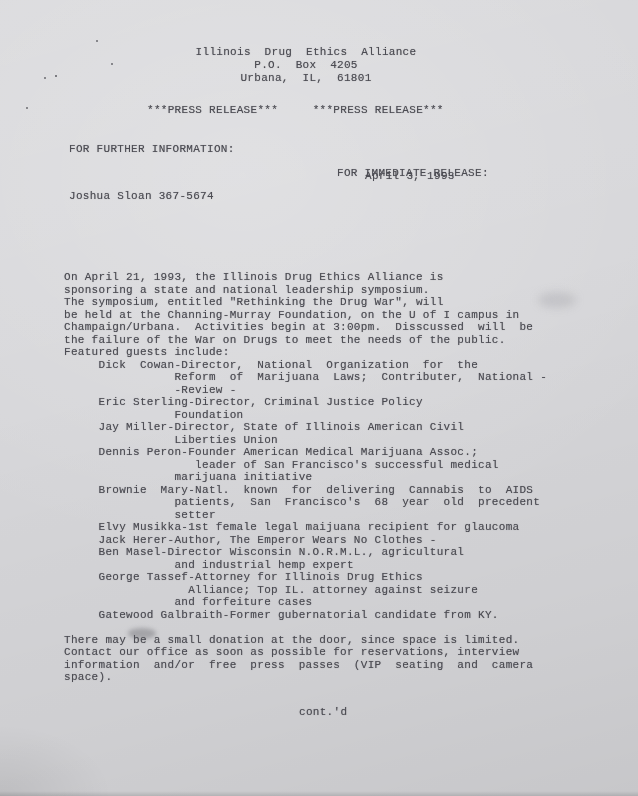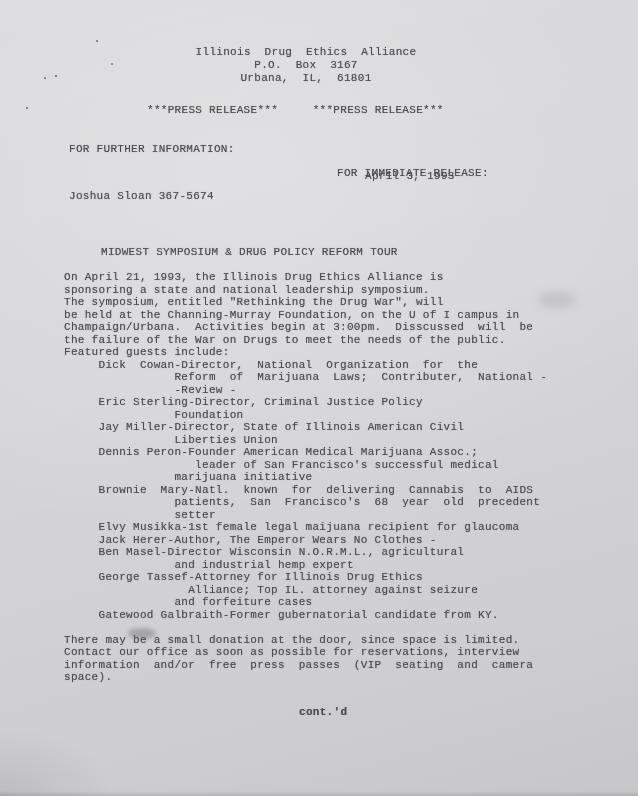--- a/index.html
+++ b/index.html
@@ -43,21 +43,21 @@
   .info-label-r  { position: absolute; top: 143px; left: 337px; margin-top: 24px; }
   .info-value-r  { position: absolute; top: 170px; left: 337px; margin-left: 28px; }
   .headline      { position: absolute; top: 246px; left: 101px; }
   .body-block {
     position: absolute;
     top: 271px;
     left: 64px;
     z-index: 2;
   }
   .body-block div { line-height: 12.5px; }
-  .contd         { position: absolute; top: 706px; left: 299px; font-weight: bold; }
+  .contd         { position: absolute; top: 706px; left: 299px; }
 
   
   .speck {
     position: absolute;
     width: 2px;
     height: 2px;
     border-radius: 50%;
     background: #55555c;
     opacity: 0.85;
     z-index: 3;
@@ -97,33 +97,32 @@
 </style>
 </head>
 <body>
 
 <div class="page">
 
   <div class="corner-shadow"></div>
   <div class="smudge m1"></div>
   <div class="smudge m2"></div>
 
-  <div class="txt letterhead"><div>Illinois  Drug  Ethics  Alliance</div><div>P.O.  Box  3167</div><div>Urbana,  IL,  61801</div></div>
+  <div class="txt letterhead"><div>Illinois  Drug  Ethics  Alliance</div><div>P.O.  Box  4205</div><div>Urbana,  IL,  61801</div></div>
 
   <div class="txt info-label-l">FOR FURTHER INFORMATION:</div>
 
   <div class="txt banner">***PRESS RELEASE***     ***PRESS RELEASE***</div>
 
   <div class="txt info-value-l">Joshua Sloan 367-5674</div>
 
   <div class="txt info-label-r">FOR IMMEDIATE RELEASE:</div>
 
   <div class="txt info-value-r">April 3, 1993</div>
 
-  <div class="txt headline">MIDWEST SYMPOSIUM &amp; DRUG POLICY REFORM TOUR</div>
 
   <div class="txt body-block"><div>On April 21, 1993, the Illinois Drug Ethics Alliance is</div><div>sponsoring a state and national leadership symposium.</div><div>The symposium, entitled "Rethinking the Drug War", will</div><div>be held at the Channing-Murray Foundation, on the U of I campus in</div><div>Champaign/Urbana.  Activities begin at 3:00pm.  Disscussed  will  be</div><div>the failure of the War on Drugs to meet the needs of the public.</div><div>Featured guests include:</div><div>     Dick  Cowan-Director,  National  Organization  for  the</div><div>                Reform  of  Marijuana  Laws;  Contributer,  National -</div><div>                -Review -</div><div>     Eric Sterling-Director, Criminal Justice Policy</div><div>                Foundation</div><div>     Jay Miller-Director, State of Illinois American Civil</div><div>                Liberties Union</div><div>     Dennis Peron-Founder American Medical Marijuana Assoc.;</div><div>                   leader of San Francisco's successful medical</div><div>                marijuana initiative</div><div>     Brownie  Mary-Natl.  known  for  delivering  Cannabis  to  AIDS</div><div>                patients,  San  Francisco's  68  year  old  precedent</div><div>                setter</div><div>     Elvy Musikka-1st female legal maijuana recipient for glaucoma</div><div>     Jack Herer-Author, The Emperor Wears No Clothes -</div><div>     Ben Masel-Director Wisconsin N.O.R.M.L., agricultural</div><div>                and industrial hemp expert</div><div>     George Tassef-Attorney for Illinois Drug Ethics</div><div>                  Alliance; Top IL. attorney against seizure</div><div>                and forfeiture cases</div><div>     Gatewood Galbraith-Former gubernatorial candidate from KY.</div><div>&nbsp;</div><div>There may be a small donation at the door, since space is limited.</div><div>Contact our office as soon as possible for reservations, interview</div><div>information  and/or  free  press  passes  (VIP  seating  and  camera</div><div>space).</div></div>
 
   <div class="txt contd">cont.'d</div>
 
   <div class="speck s1"></div>
   <div class="speck s2"></div>
   <div class="speck s3"></div>
   <div class="speck s4"></div>
   <div class="speck s5"></div>

